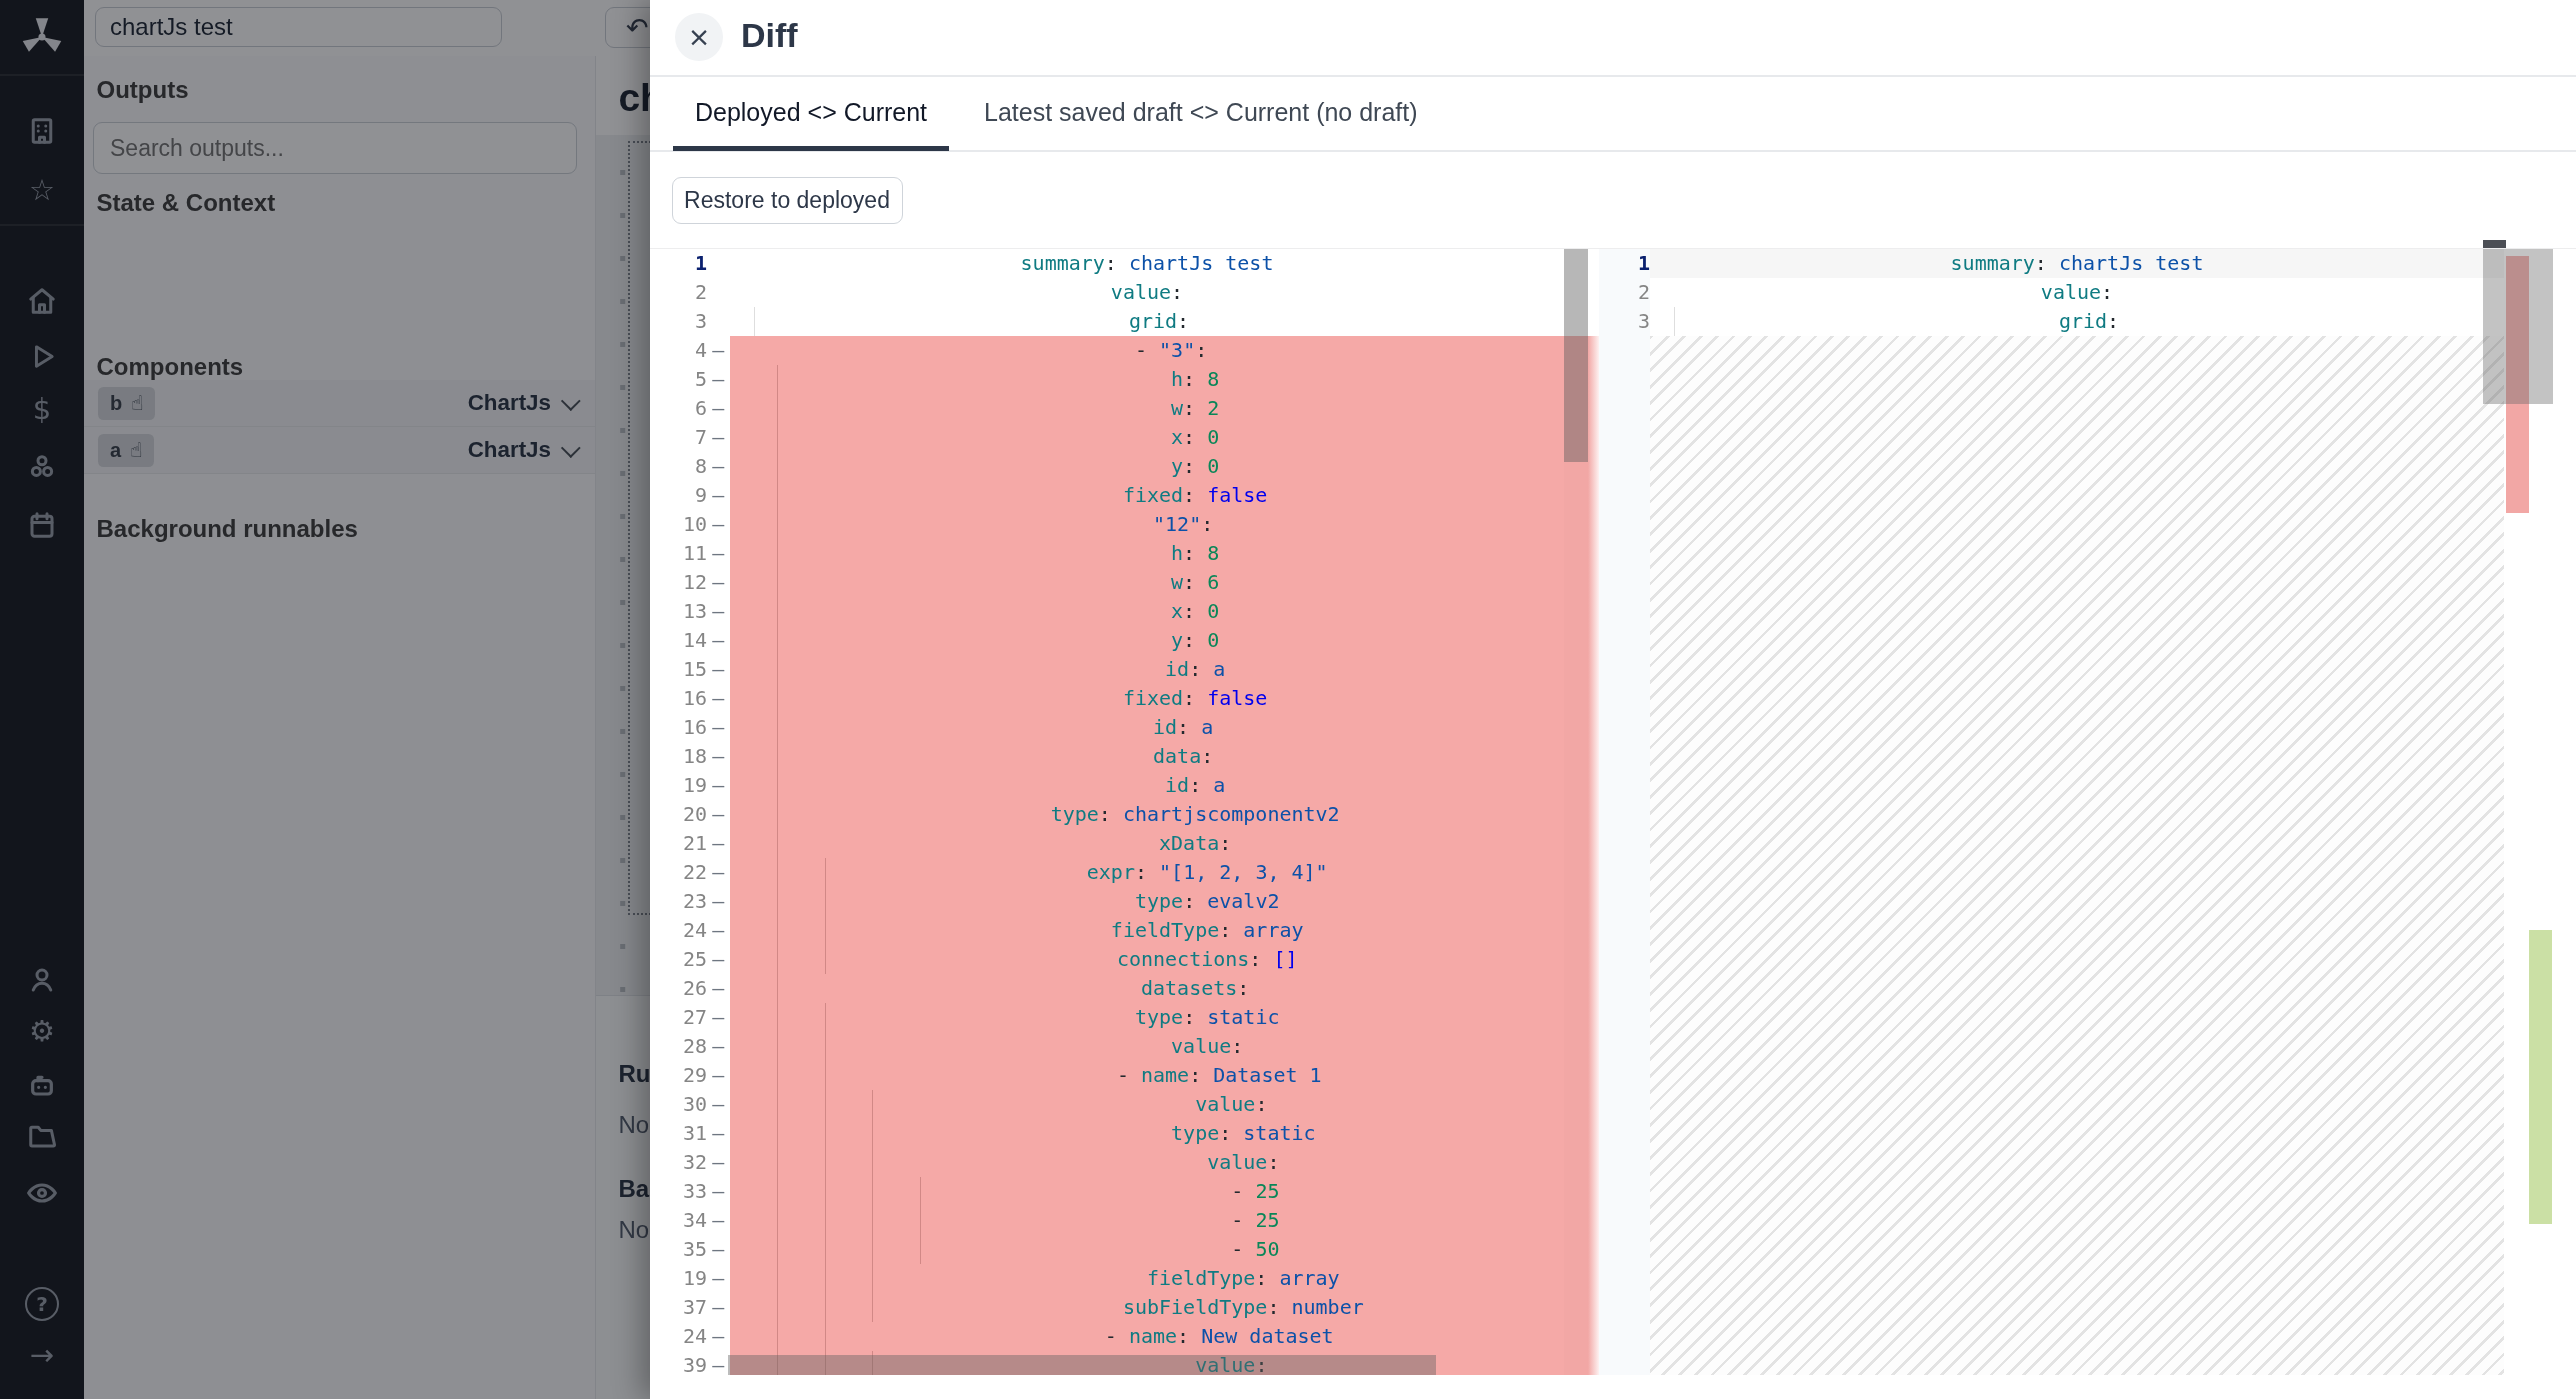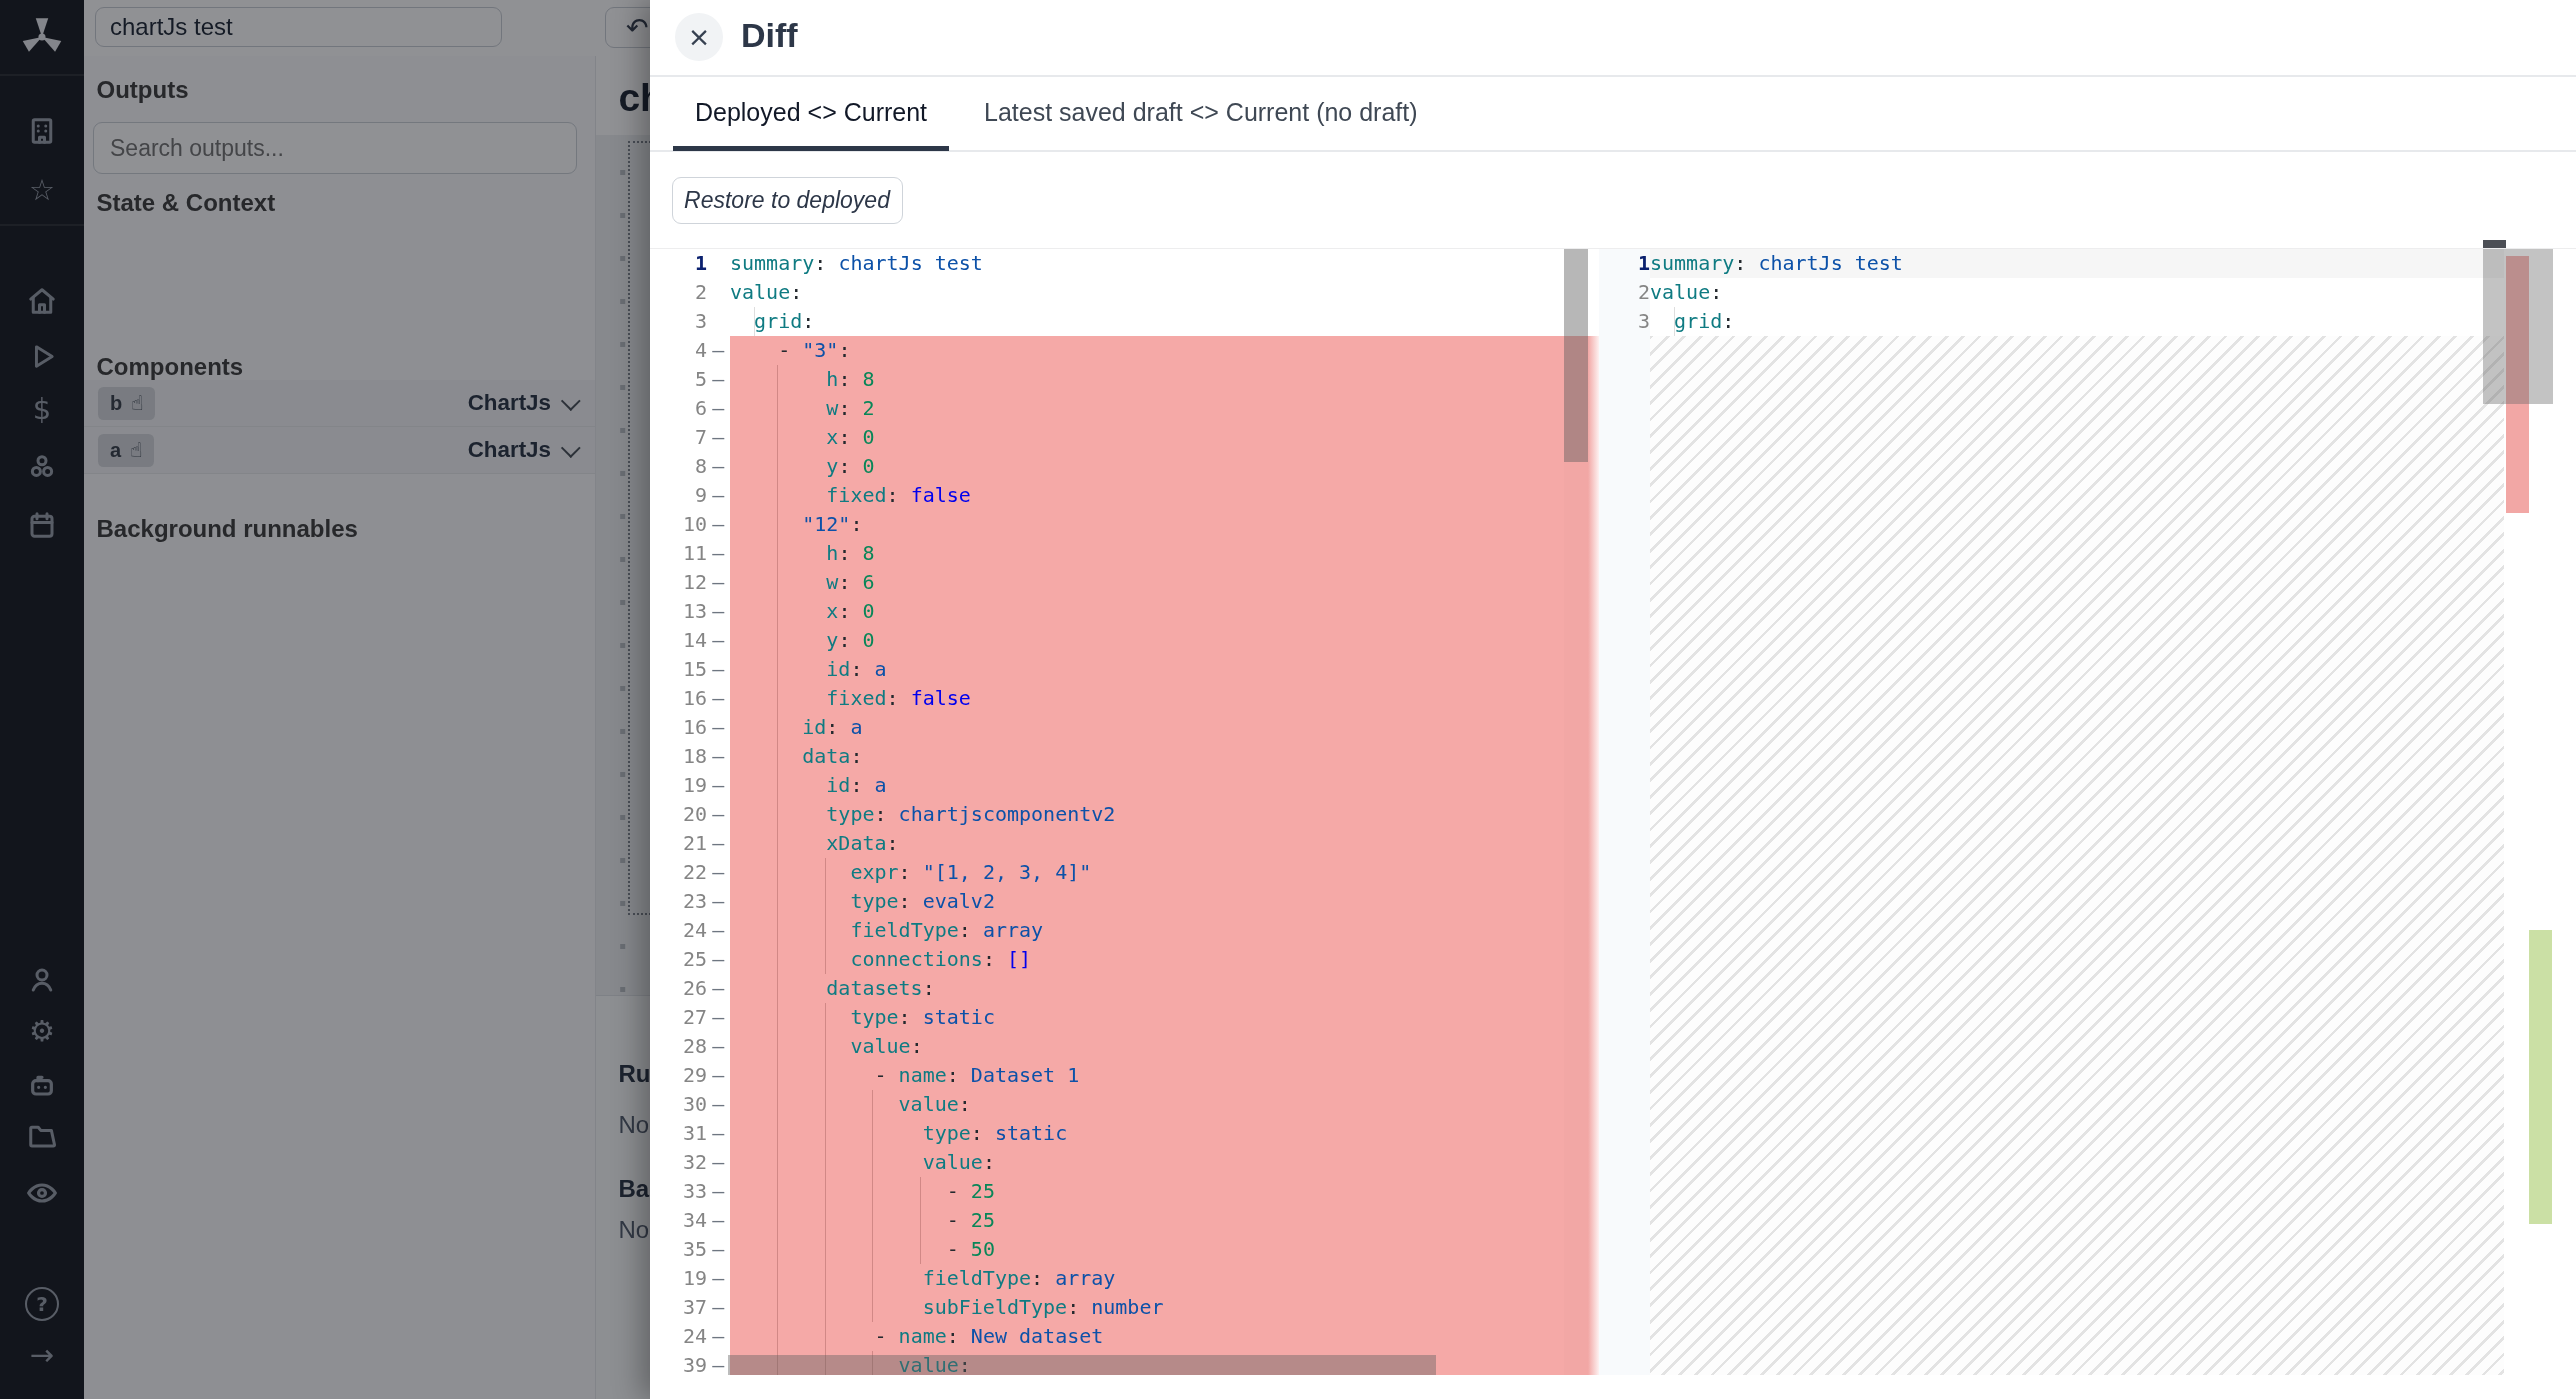--- a/index.html
+++ b/index.html
@@ -56,31 +56,31 @@
   #modal{position:absolute;left:650px;top:0;width:1926px;height:1399px;background:#fff;box-shadow:-9px 0 27px rgba(0,0,0,0.3);}
   #close-btn{position:absolute;left:25px;top:12.5px;width:48px;height:48px;border-radius:50%;background:#f1f3f5;border:none;
              font-size:27px;color:#374151;display:flex;align-items:center;justify-content:center;font-family:"DejaVu Sans",sans-serif;}
   #modal-title{position:absolute;left:91px;top:16px;font-size:34px;font-weight:bold;color:#2d3748;}
   .hline{position:absolute;left:0;width:1926px;height:1.8px;background:#e7e9ec;}
   .tab{position:absolute;top:97px;font-size:25px;background:none;border:none;font-family:"Liberation Sans",sans-serif;}
   #tab-deployed{left:23px;width:276px;text-align:center;color:#111827;font-weight:normal;}
   #tab-draft{left:328px;color:#3f4854;}
   #tab-underline{position:absolute;left:23px;top:146px;width:276px;height:5.4px;background:#2d3748;}
   #restore-btn{position:absolute;left:21.5px;top:177px;width:231px;height:47px;background:#fff;border:1.8px solid #cfd4da;
-               border-radius:9px;font-size:23px;color:#2d3748;font-family:"Liberation Sans",sans-serif;font-style:italic;}
+               border-radius:9px;font-size:23px;color:#2d3748;font-family:"Liberation Sans",sans-serif;}
 
   
   #diff{position:absolute;left:0;top:248px;width:1926px;height:1126px;overflow:hidden;border-top:1.8px solid #ededee;}
   .mono{font-family:"DejaVu Sans Mono",monospace;font-size:20px;line-height:29px;white-space:pre;}
   .g-col{position:absolute;top:0;height:100%;}
   .g-row{height:29px;display:flex;color:#858585;font-family:"DejaVu Sans Mono",monospace;font-size:20px;line-height:29px;}
   .g-num{width:57px;text-align:right;}
   .g-dash{width:22.4px;text-align:center;color:#6e7681;}
   .g-row.active .g-num{color:#0b216f;font-weight:bold;}
-  .c-col{position:absolute;top:0;height:100%;overflow:hidden;}
+  .c-col{position:absolute;top:0;height:100%;overflow:hidden;text-align:center;}
   .c-row{position:relative;height:29px;}
   .c-row.removed{background:var(--removed-bg);}
   .c-row.hl{background:#f6f6f6;}
   .guide{position:absolute;top:0;bottom:0;border-left:1.8px solid rgba(0,0,0,0.13);}
   .removed .guide{border-left:1.8px solid rgba(125,60,60,0.30);}
   .tk-k{color:var(--c-key);} .tk-s{color:var(--c-str);} .tk-n{color:var(--c-num);}
   .tk-b{color:var(--c-kw);}  .tk-p{color:var(--c-plain);}
   #lruler{position:absolute;left:914px;top:87px;width:24px;height:1039px;background:var(--ruler-red);}
   #lvthumb{position:absolute;left:914px;top:0;width:24px;height:213px;background:rgba(95,95,95,0.45);}
   #lfade{position:absolute;left:938px;top:87px;width:12.5px;height:1039px;

